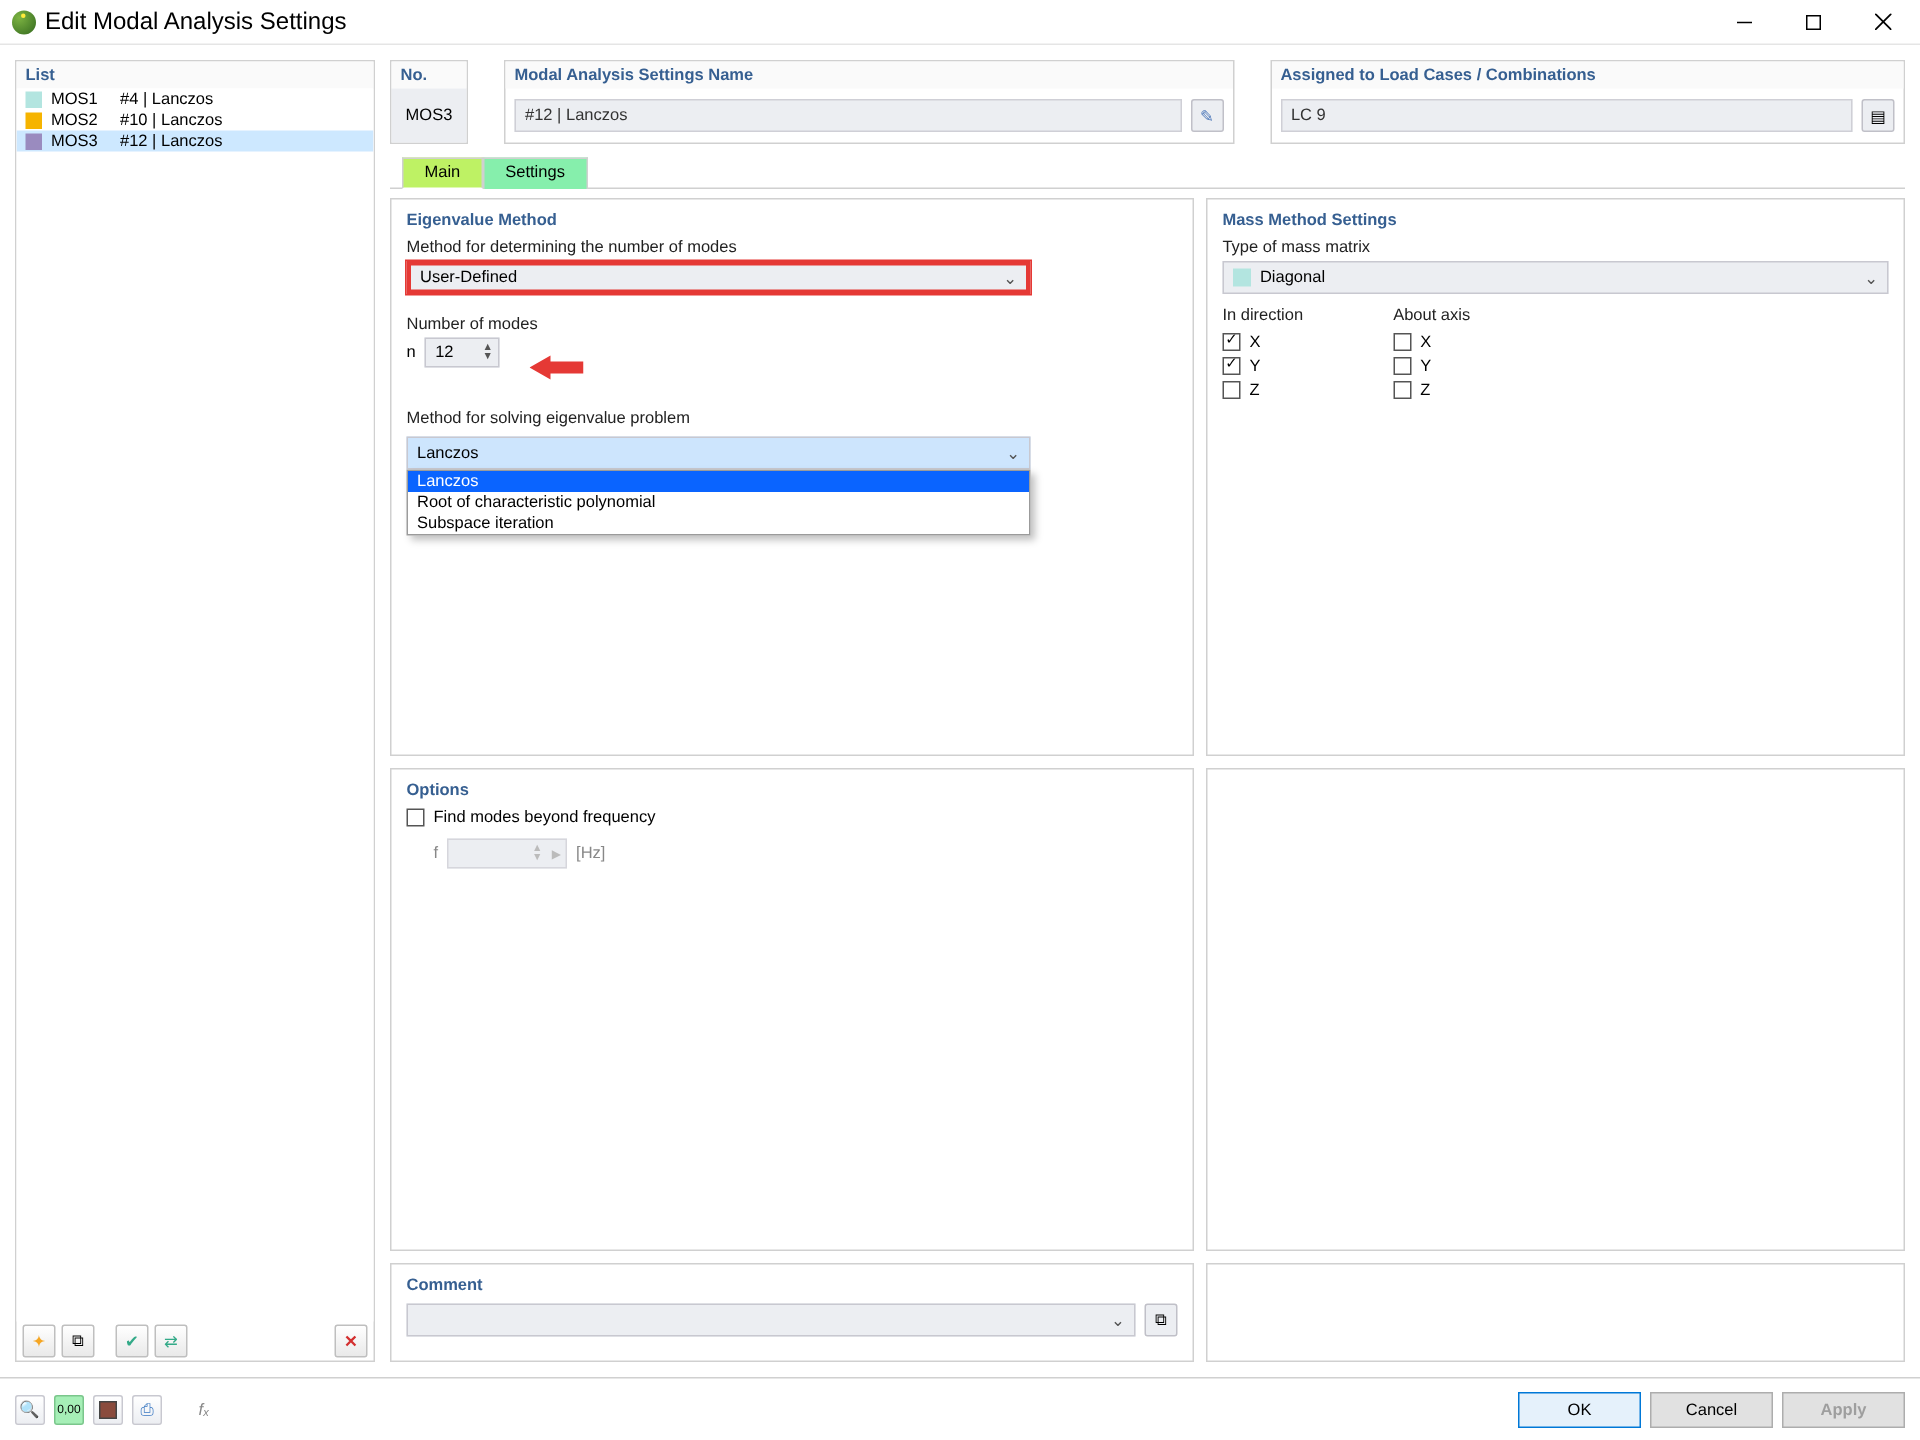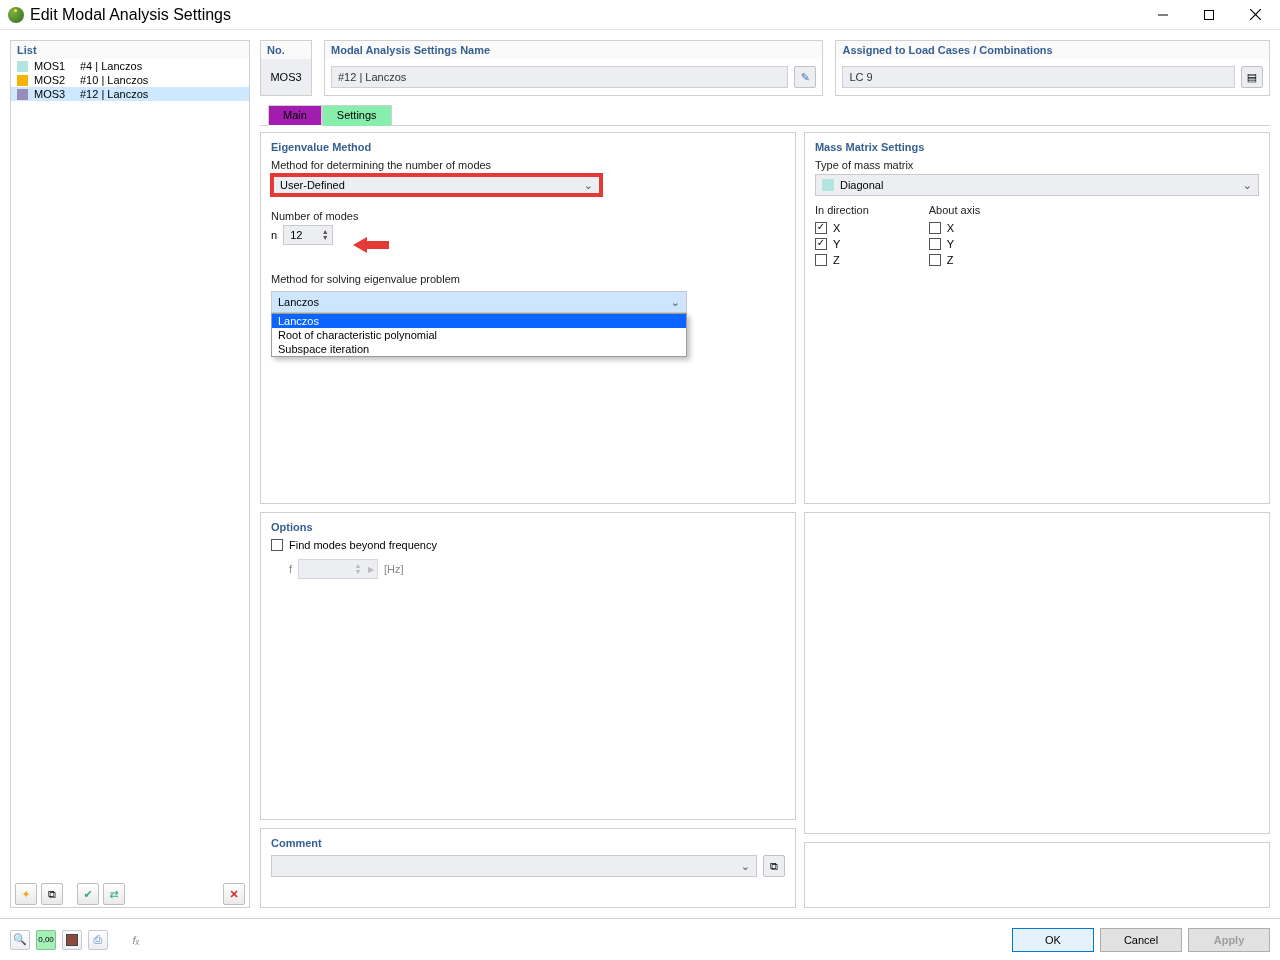--- a/index.html
+++ b/index.html
@@ -25,35 +25,35 @@
 .list-row .code { width: 40px; }
 .list-row.selected { background:#cde8ff; }
 .list-toolbar { height:26px; display:flex; align-items:center; gap:4px; padding:2px 4px; }
 .list-toolbar .spacer { flex:1; }
 .tb-btn { width:22px; height:22px; border:1px solid #bfbfbf; background:linear-gradient(#fff,#e9e9e9); display:flex; align-items:center; justify-content:center; border-radius:2px; }
 
 
 .right-area { flex:1; display:flex; flex-direction:column; gap:6px; min-width:0; }
 
 
-.header-grid { display:flex; gap:12px; height:56px; }
+.header-grid { display:flex; gap:24px; height:56px; }
 .hg-cell { border:1px solid #d0d0d0; display:flex; flex-direction:column; }
 .hg-cell .hg-label { color:#365f91; font-weight:600; padding:3px 6px; background:#fafafa; }
 .hg-cell .hg-body { flex:1; display:flex; align-items:center; padding:0 6px; gap:6px; }
 .hg-no { width:52px; }
 .hg-no .hg-body { background:#eceef2; justify-content:center; }
 .hg-name { flex:1.15; }
 .hg-assigned { flex:1; }
 .ro-input { flex:1; height:22px; background:#eceef2; border:1px solid #cfcfd6; padding:0 6px; display:flex; align-items:center; color:#333; }
 .icon-btn { width:22px; height:22px; border:1px solid #c0c0c8; background:#eceef2; display:flex; align-items:center; justify-content:center; border-radius:2px; }
 
 
 .tab-strip { position:relative; height:22px; display:flex; margin-top:2px; padding-left:8px; border-bottom:1px solid #d0d0d0; }
 .tab { padding:3px 14px; border:1px solid #d0d0d0; border-bottom:none; background:#86efac; margin-right:0; position:relative; top:1px; }
-.tab.active { background:#a21caf; border-bottom:1px solid #fff; }
+.tab.active { background:#bef264; border-bottom:1px solid #fff; }
 .tab-body { flex:1; display:flex; gap:8px; min-height:0; }
 
 .col-main { flex:1.15; display:flex; flex-direction:column; gap:8px; min-width:0; }
 .col-side { flex:1; display:flex; flex-direction:column; gap:8px; min-width:0; }
 
 .panel { border:1px solid #d0d0d0; background:#fff; padding:8px 10px 12px; }
 .panel .section-title { color:#365f91; font-weight:600; margin-bottom:6px; }
 .field-label { color:#222; margin-bottom:3px; margin-top:6px; }
 
 .dropdown { height:22px; display:flex; align-items:center; background:#eceef2; border:1px solid #c8c8d0; padding:0 6px; position:relative; }
@@ -205,21 +205,21 @@
       <div class="tab active">Main</div>
       <div class="tab">Settings</div>
     </div>
 
     <div class="tab-body">
 
       <div class="col-main">
         <div class="panel" style="position:relative; height:372px;">
           <div class="section-title">Eigenvalue Method</div>
           <div class="field-label">Method for determining the number of modes</div>
-          <div class="dropdown highlight-select" style="width:331px">
+          <div class="dropdown highlight-select" style="width:416px">
             <span>User-Defined</span>
             <span class="chev">⌄</span>
           </div>
 
           <div class="field-label" style="margin-top:14px">Number of modes</div>
           <div class="spinner">
             <span>n</span>
             <div class="num-box">
               <span>12</span>
               <div class="arrows">
@@ -261,37 +261,37 @@
               <div class="arrows">
                   <span>▲</span>
                   <span>▼</span>
                 </div>
               <span class="tri">▶</span>
             </div>
             <span>[Hz]</span>
           </div>
         </div>
 
-        <div class="panel" style="height:80px">
+        <div class="panel" style="height:66px">
           <div class="section-title">Comment</div>
           <div class="comment-drop" style="margin-top:6px">
             <div class="dropdown" style="flex:1">
               <span></span>
                 <span class="chev">⌄</span>
             </div>
             <div class="icon-btn">
                 <span>⧉</span>
               </div>
           </div>
         </div>
       </div>
 
       <div class="col-side">
         <div class="panel" style="height:372px">
-          <div class="section-title">Mass Matrix Settings</div>
+          <div class="section-title">Mass Method Settings</div>
           <div class="field-label">Type of mass matrix</div>
           <div class="dropdown">
             <span style="display:inline-block;width:12px;height:12px;background:#b3e5e0;margin-right:6px"></span>
             <span>Diagonal</span>
             <span class="chev">⌄</span>
           </div>
           <div class="mm-row">
             <div class="mm-col">
               <div class="sub-label">In direction</div>
               <div class="chk">

